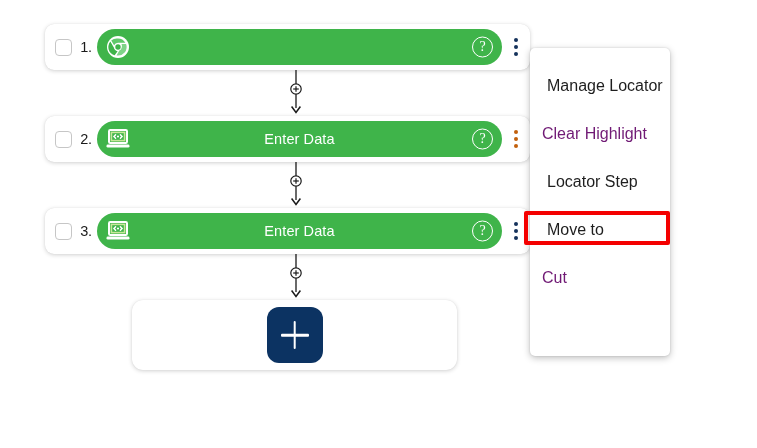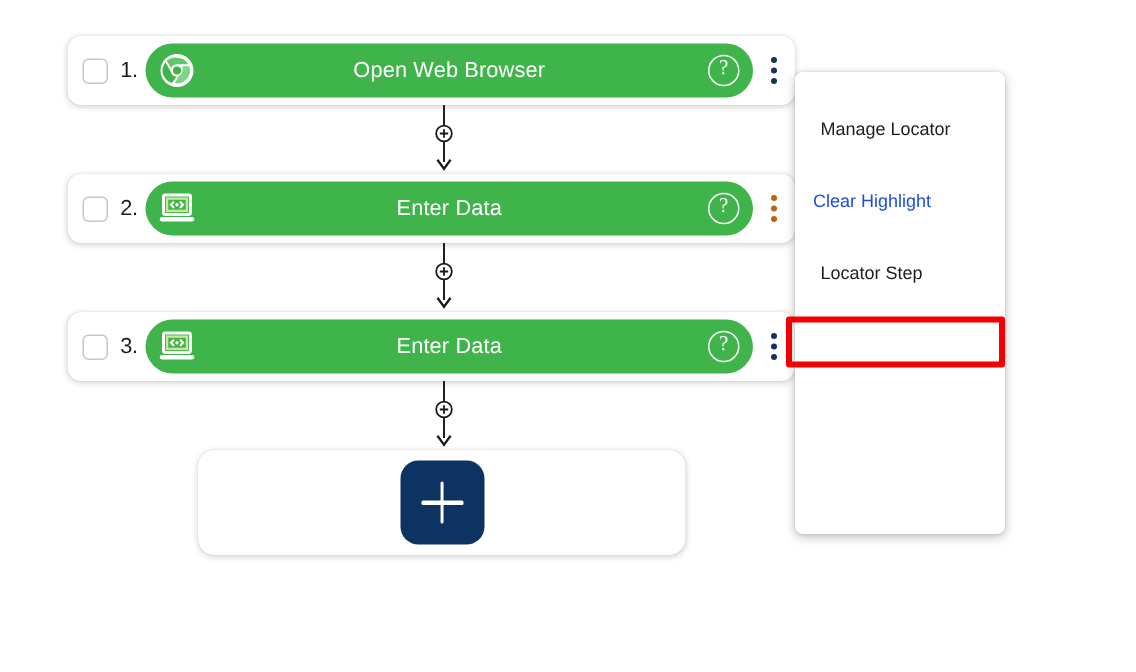--- a/index.html
+++ b/index.html
@@ -189,26 +189,26 @@
     border-radius: 5px;
     box-shadow: 0 2px 7px rgba(0,0,0,0.26), 0 0 2px rgba(0,0,0,0.14);
     padding: 14px 0;
     z-index: 40;
   }
   .ctx-item {
     height: 48px;
     display: flex;
     align-items: center;
     padding-left: 17px;
-    font-size: 12px;
+    font-size: 16px;
     color: #1e1e1e;
     cursor: pointer;
     white-space: nowrap;
   }
-  .ctx-item.disabled { color: #1d4ed8; cursor: default; padding-left: 12px; }
+  .ctx-item.disabled { color: #701a75; cursor: default; padding-left: 12px; }
 
   .ctx-highlight {
     position: absolute;
     left: -6px;
     top: 163px;
     width: 146px;
     height: 34px;
     border: 4px solid #f40000;
     border-radius: 2px;
     pointer-events: none;
@@ -227,21 +227,20 @@
       <span class="step-icon">
         <svg width="24" height="24" viewBox="0 0 24 24">
           <circle cx="12" cy="12" r="11" fill="#ffffff"></circle>
           <path d="M12 3.5a8.5 8.5 0 0 1 7.36 4.25H12a4.25 4.25 0 0 0-3.9 2.56L5.2 5.6A8.47 8.47 0 0 1 12 3.5z" fill="#5fc96a"></path>
           <path d="M4.35 6.6l3.6 6.23A4.25 4.25 0 0 0 11.6 16.2l-2.95 4.1A8.5 8.5 0 0 1 4.35 6.6z" fill="#3fb44a"></path>
           <path d="M20.1 9.1a8.5 8.5 0 0 1-9.6 11.3l3.66-6.34A4.24 4.24 0 0 0 15.5 9.1z" fill="#7fd488"></path>
           <circle cx="12" cy="12" r="3.6" fill="#ffffff"></circle>
           <circle cx="12" cy="12" r="2.7" fill="#3fb44a"></circle>
         </svg>
       </span>
-      <span class="step-label">Open Web Browser</span>
       <span class="step-help">?</span>
     </div>
     <span class="step-kebab">
       <i></i>
         <i></i>
         <i></i>
     </span>
   </div>
 
   <div class="connector c1">
@@ -321,16 +320,18 @@
   </div>
 
   <div class="add-card">
     <div class="add-btn"></div>
   </div>
 
   <div class="ctx-menu">
     <div class="ctx-item">Manage Locator</div>
     <div class="ctx-item disabled">Clear Highlight</div>
     <div class="ctx-item">Locator Step</div>
+    <div class="ctx-item">Move to</div>
+    <div class="ctx-item disabled">Cut</div>
     <div class="ctx-highlight"></div>
   </div>
 
 </div>
 
 </body></html>

